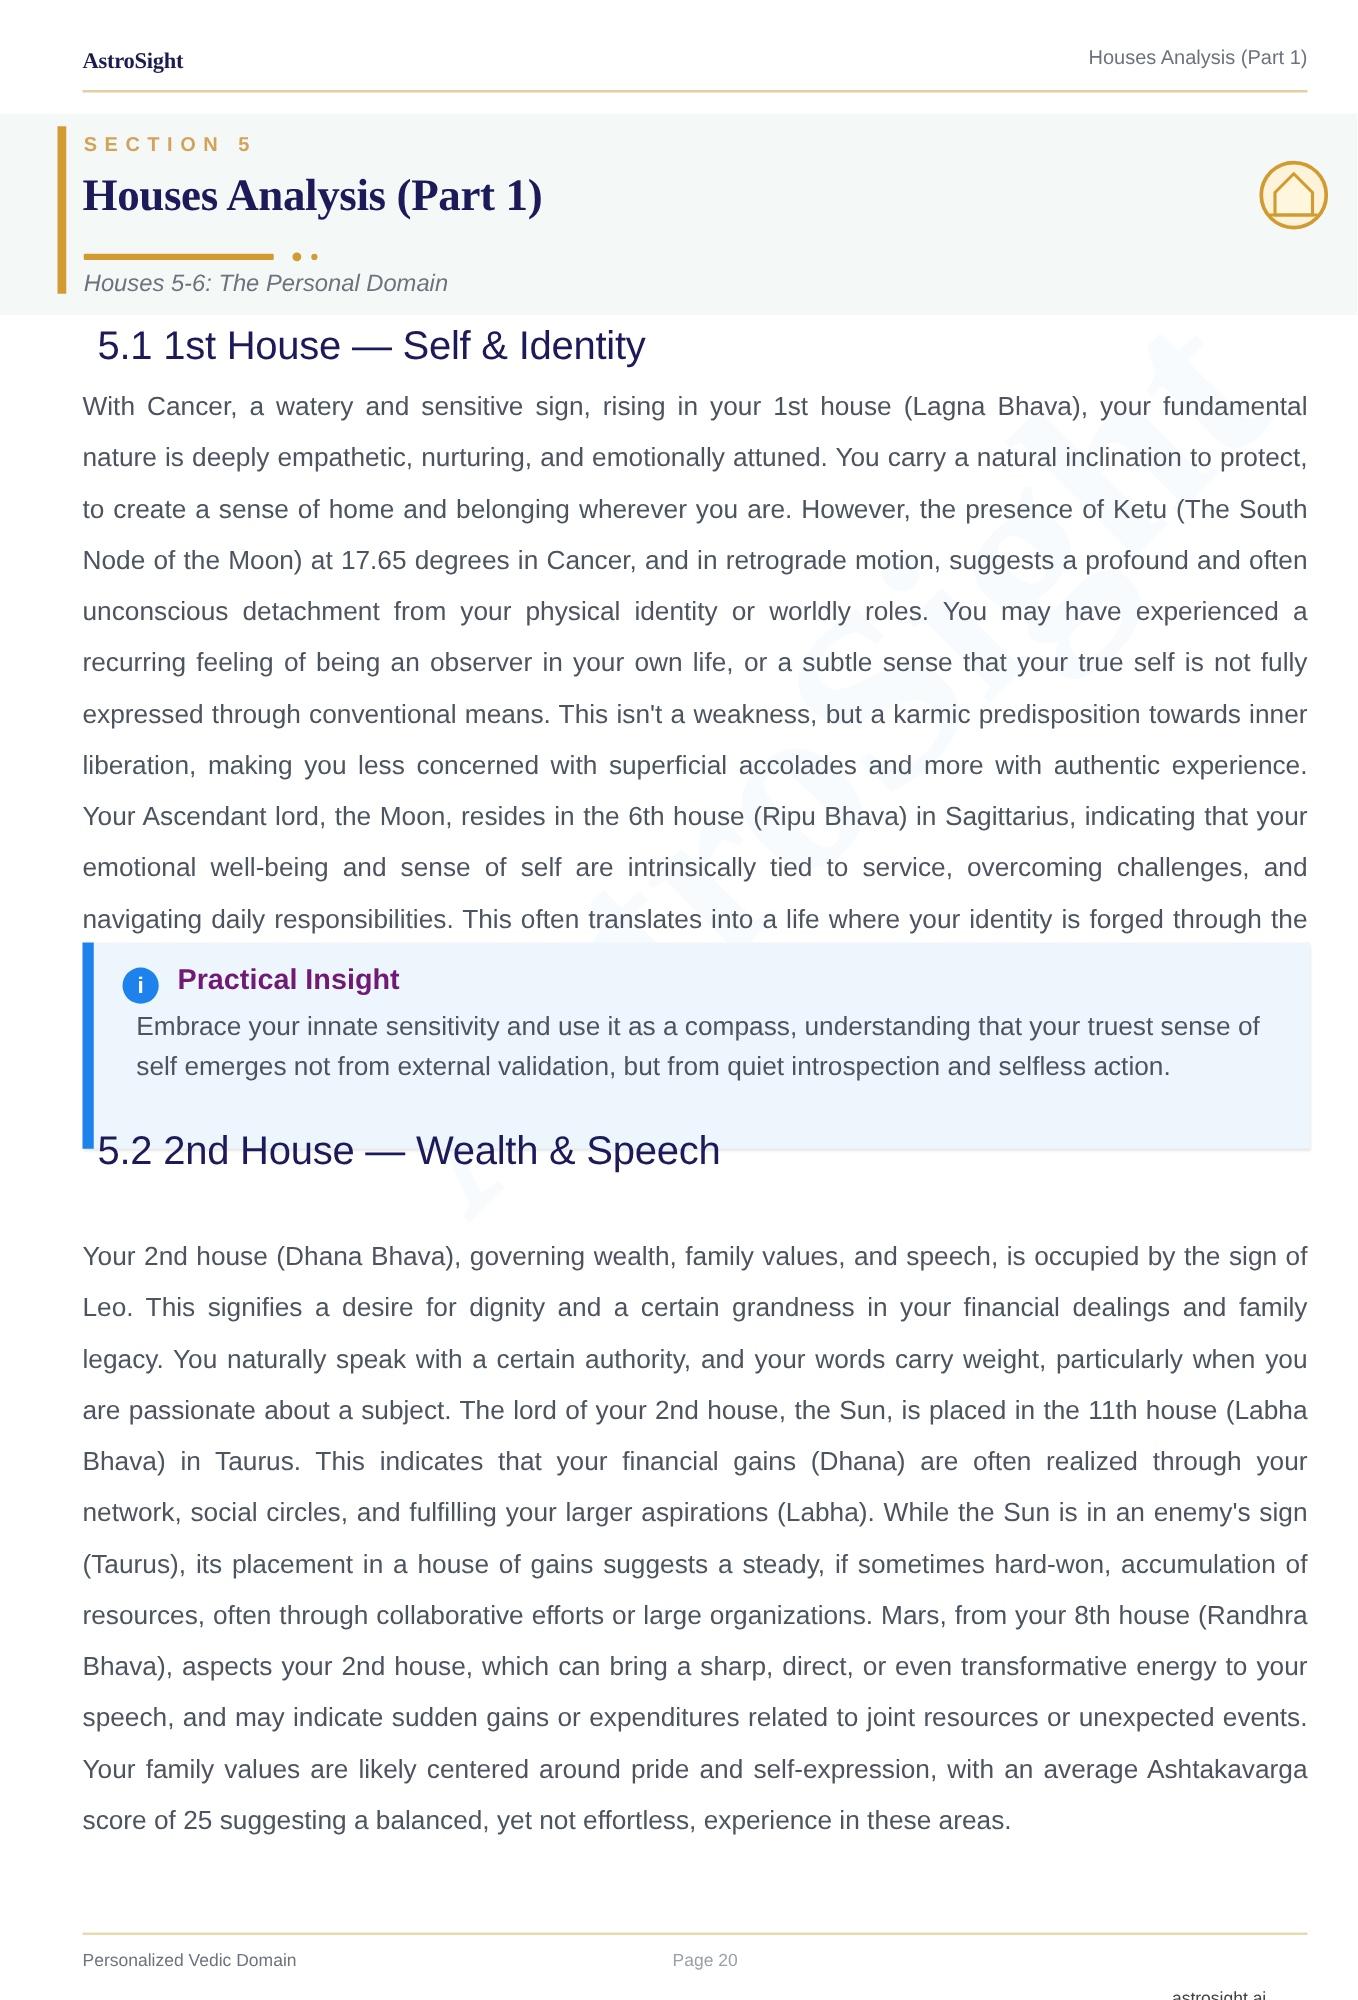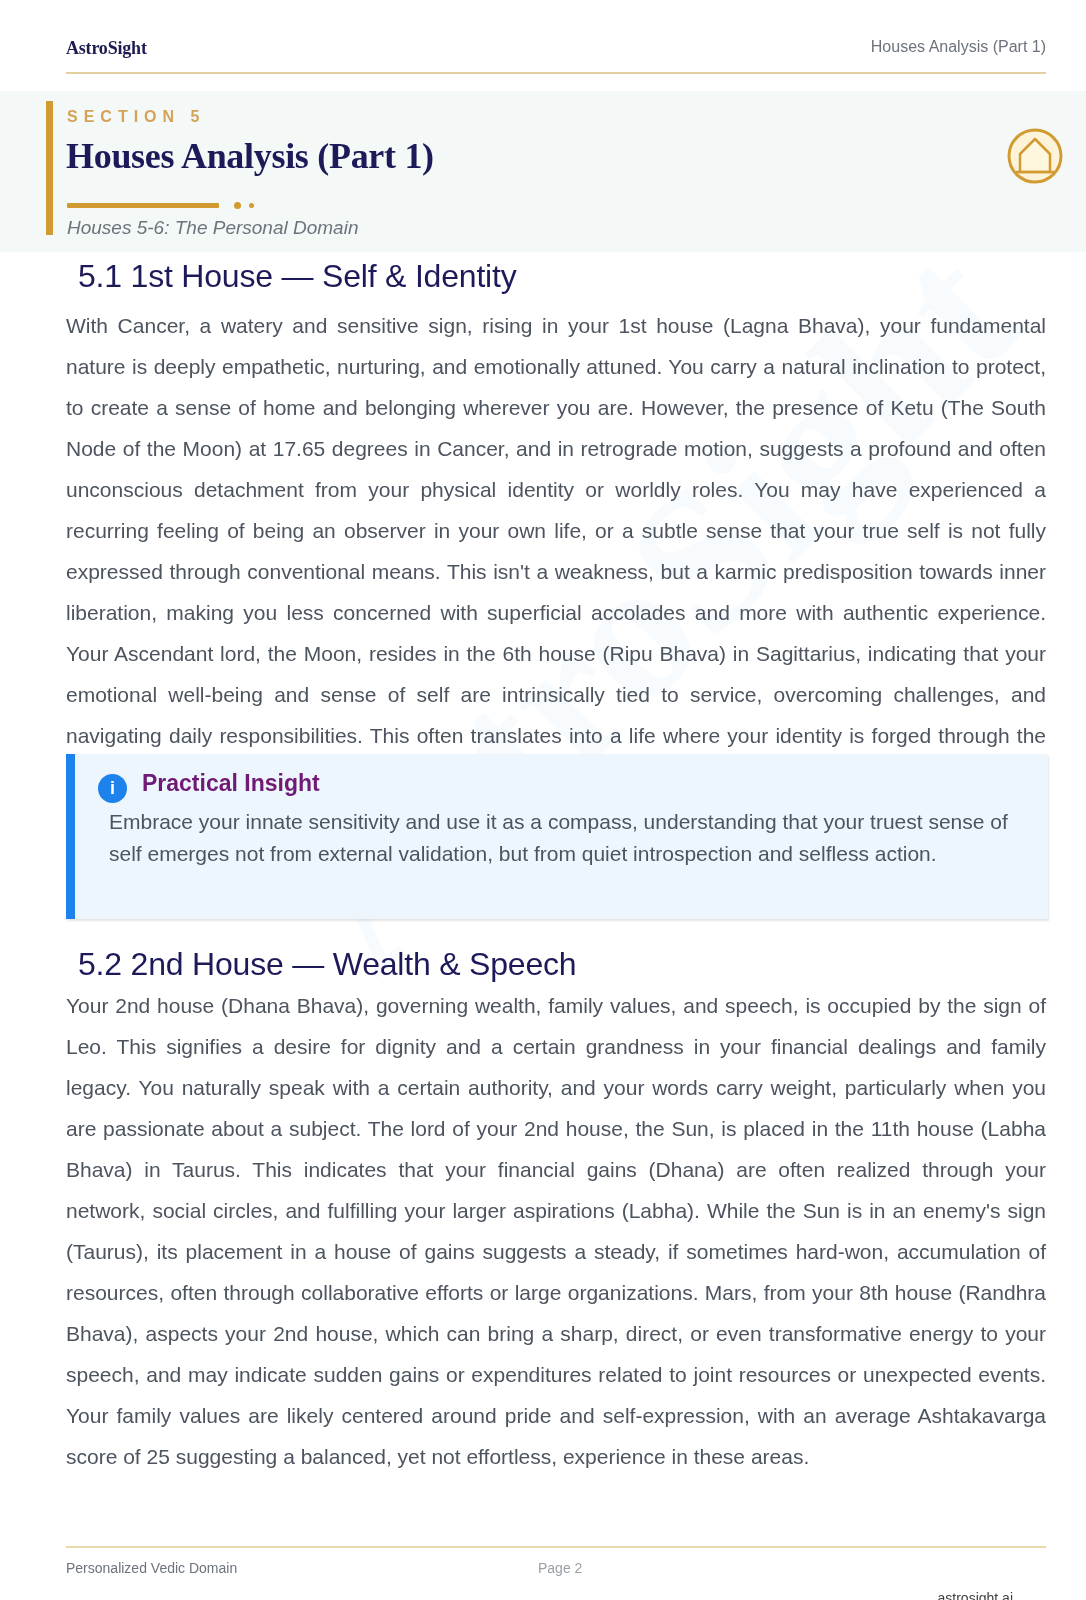--- a/index.html
+++ b/index.html
@@ -95,20 +95,20 @@
 
 <h2 class="sec" style="top:258px;">5.1 1st House — Self &amp; Identity</h2>
 <p class="para" style="top:305px;">With Cancer, a watery and sensitive sign, rising in your 1st house (Lagna Bhava), your fundamental nature is deeply empathetic, nurturing, and emotionally attuned. You carry a natural inclination to protect, to create a sense of home and belonging wherever you are. However, the presence of Ketu (The South Node of the Moon) at 17.65 degrees in Cancer, and in retrograde motion, suggests a profound and often unconscious detachment from your physical identity or worldly roles. You may have experienced a recurring feeling of being an observer in your own life, or a subtle sense that your true self is not fully expressed through conventional means. This isn't a weakness, but a karmic predisposition towards inner liberation, making you less concerned with superficial accolades and more with authentic experience. Your Ascendant lord, the Moon, resides in the 6th house (Ripu Bhava) in Sagittarius, indicating that your emotional well-being and sense of self are intrinsically tied to service, overcoming challenges, and navigating daily responsibilities. This often translates into a life where your identity is forged through the crucible of daily effort and a willingness to help others.</p>
 
 <div class="insight">
   <div class="insight-icon">i</div>
   <div class="insight-title">Practical Insight</div>
   <p class="insight-body">Embrace your innate sensitivity and use it as a compass, understanding that your truest sense of self emerges not from external validation, but from quiet introspection and selfless action.</p>
 </div>
 
-<h2 class="sec" style="top:946px;">5.2 2nd House — Wealth &amp; Speech</h2>
+<h2 class="sec" style="top:902px;">5.2 2nd House — Wealth &amp; Speech</h2>
 <p class="para" style="top:985px;">Your 2nd house (Dhana Bhava), governing wealth, family values, and speech, is occupied by the sign of Leo. This signifies a desire for dignity and a certain grandness in your financial dealings and family legacy. You naturally speak with a certain authority, and your words carry weight, particularly when you are passionate about a subject. The lord of your 2nd house, the Sun, is placed in the 11th house (Labha Bhava) in Taurus. This indicates that your financial gains (Dhana) are often realized through your network, social circles, and fulfilling your larger aspirations (Labha). While the Sun is in an enemy's sign (Taurus), its placement in a house of gains suggests a steady, if sometimes hard-won, accumulation of resources, often through collaborative efforts or large organizations. Mars, from your 8th house (Randhra Bhava), aspects your 2nd house, which can bring a sharp, direct, or even transformative energy to your speech, and may indicate sudden gains or expenditures related to joint resources or unexpected events. Your family values are likely centered around pride and self-expression, with an average Ashtakavarga score of 25 suggesting a balanced, yet not effortless, experience in these areas.</p>
 
 <div class="footer">
   <span>Personalized Vedic Domain</span>
-  <span class="center">Page 2</span>
+  <span class="center">Page 20</span>
   <span class="site">astrosight.ai</span>
 </div>
 
 </body></html>

